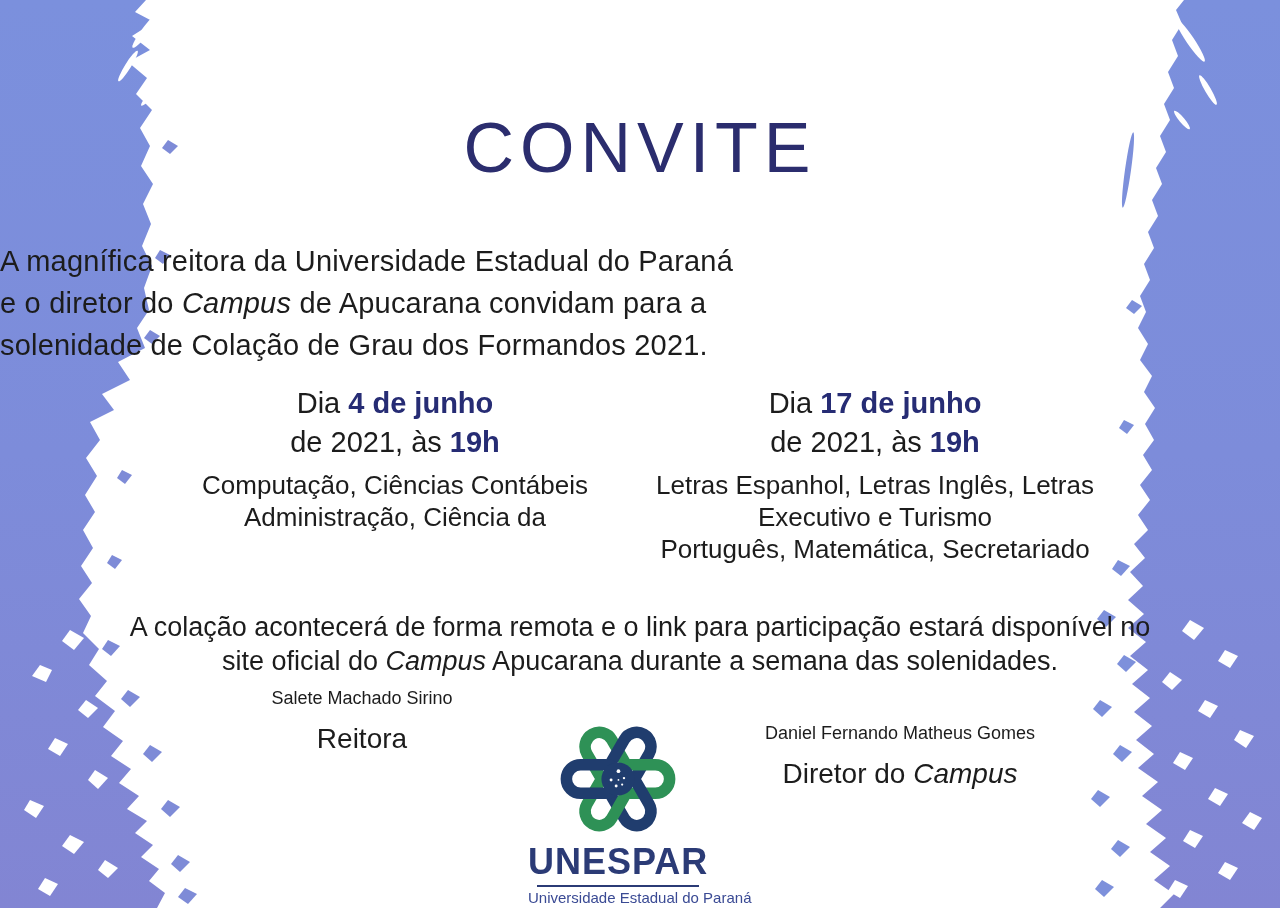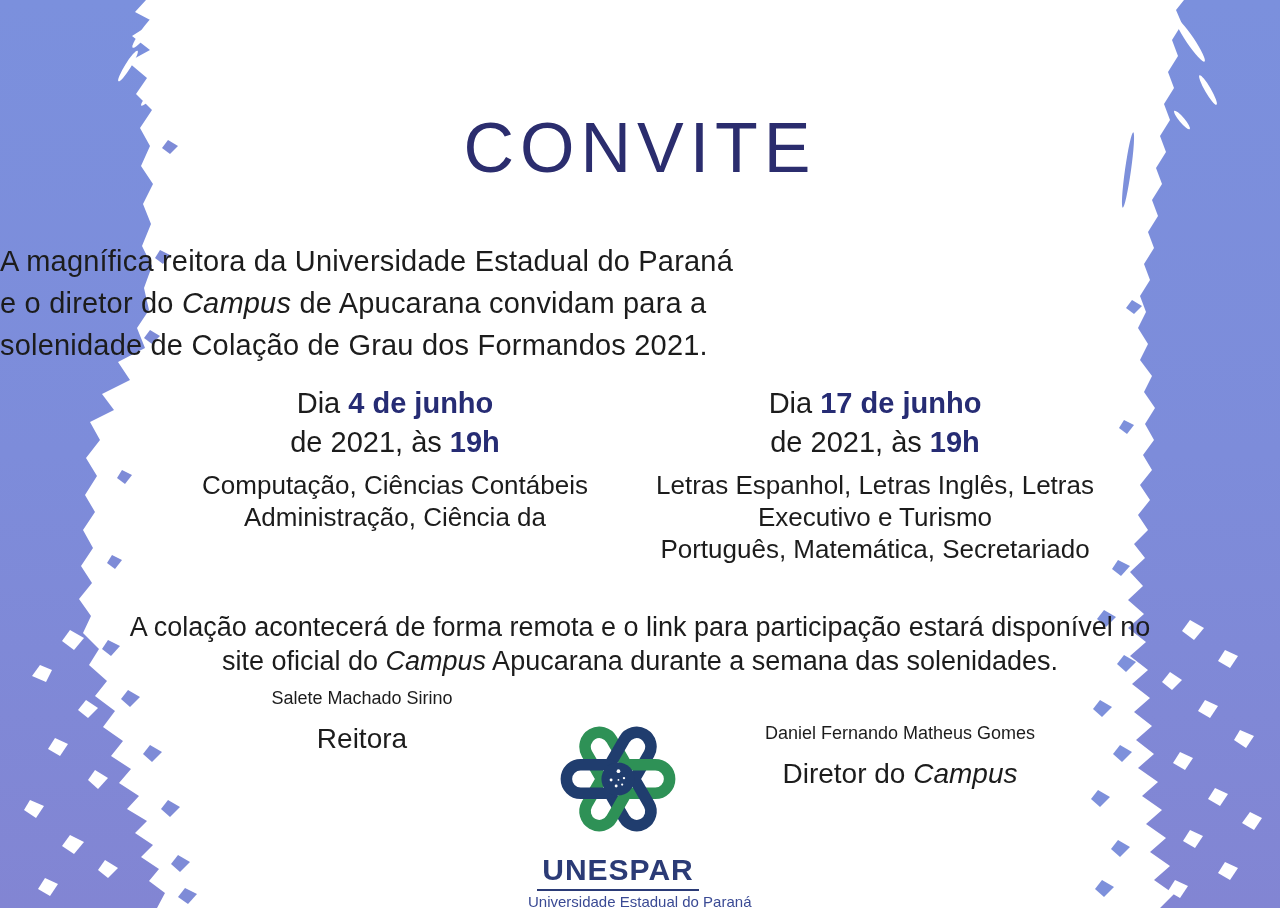--- a/index.html
+++ b/index.html
@@ -49,22 +49,22 @@
   .sig-right { left: 668px; width: 464px; margin-top: 35px; }
   .sig .name { font-size: 18px; line-height: 32px; white-space: nowrap; }
   .sig .role { font-size: 28px; margin-top: 9px; }
 
   .logo {
     position: absolute; left: 528px; top: 720px; width: 180px;
     text-align: center;
   }
   .logo svg { display: block; margin: 0 auto; }
   .wordmark {
-    margin-top: 15px;
-    font-size: 30px; font-weight: bold; letter-spacing: 1px;
+    margin-top: 3px;
+    font-size: 36px; font-weight: bold; letter-spacing: 1px;
     color: #2b3b76; white-space: nowrap;
   }
   .logo-rule { width: 162px; height: 2px; background: #2b3b76; margin: 2px auto 2px; }
   .tagline { font-size: 15px; color: #3a4a94; white-space: nowrap; }
 </style>
 </head>
 <body>
 
 <svg class="brush brush-left" width="240" height="908" viewBox="0 0 240 908" preserveAspectRatio="none">
   <defs>

